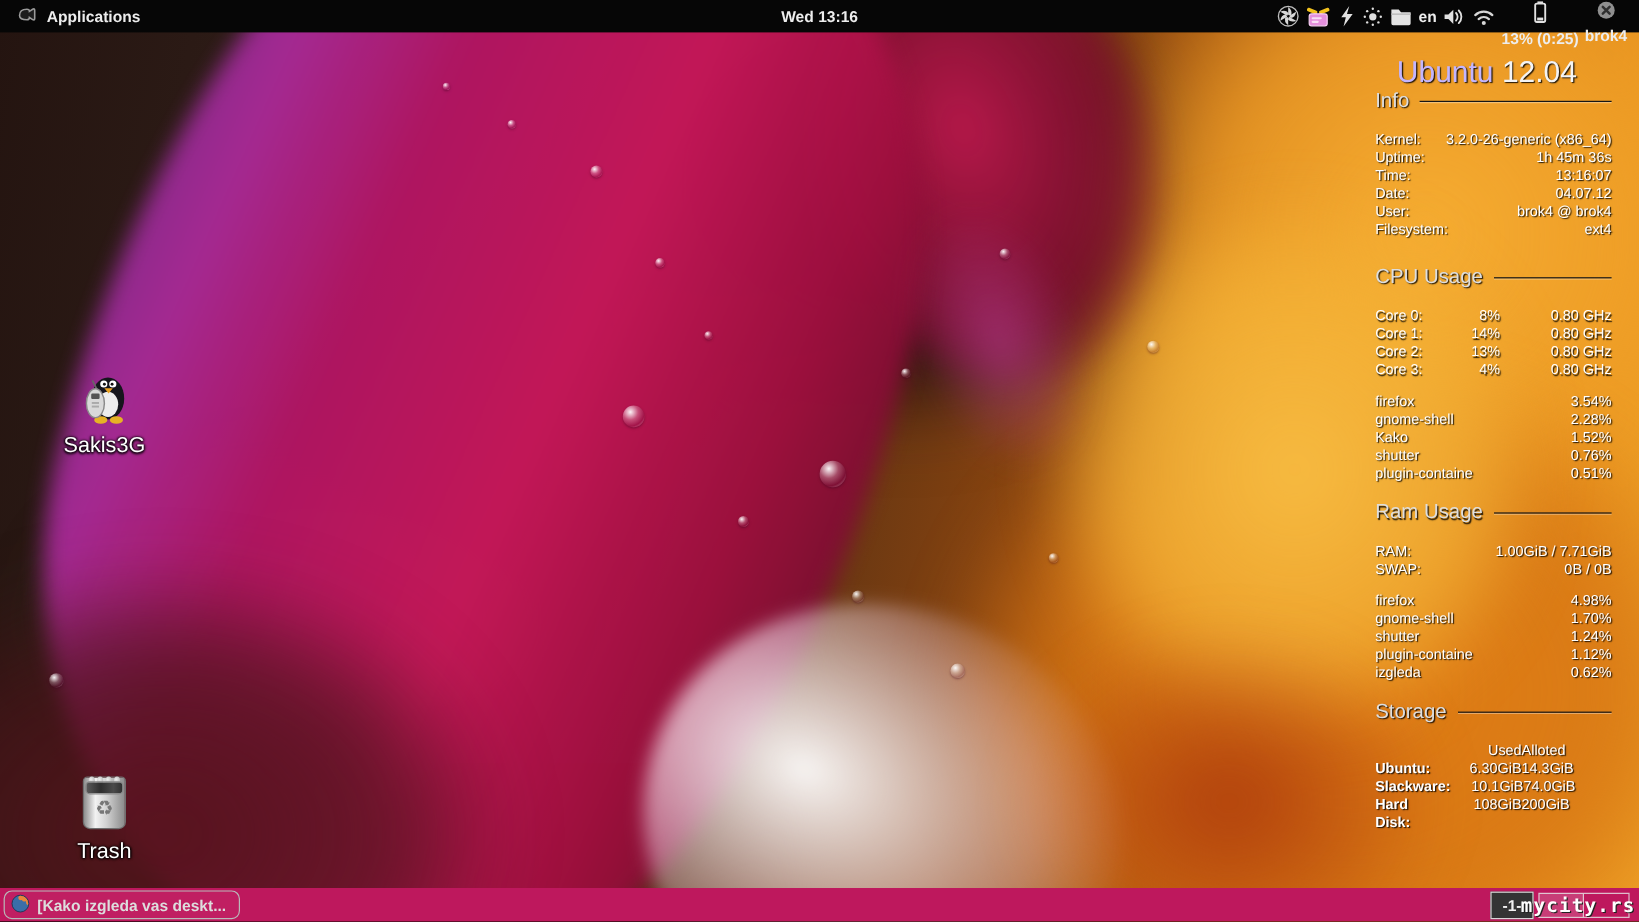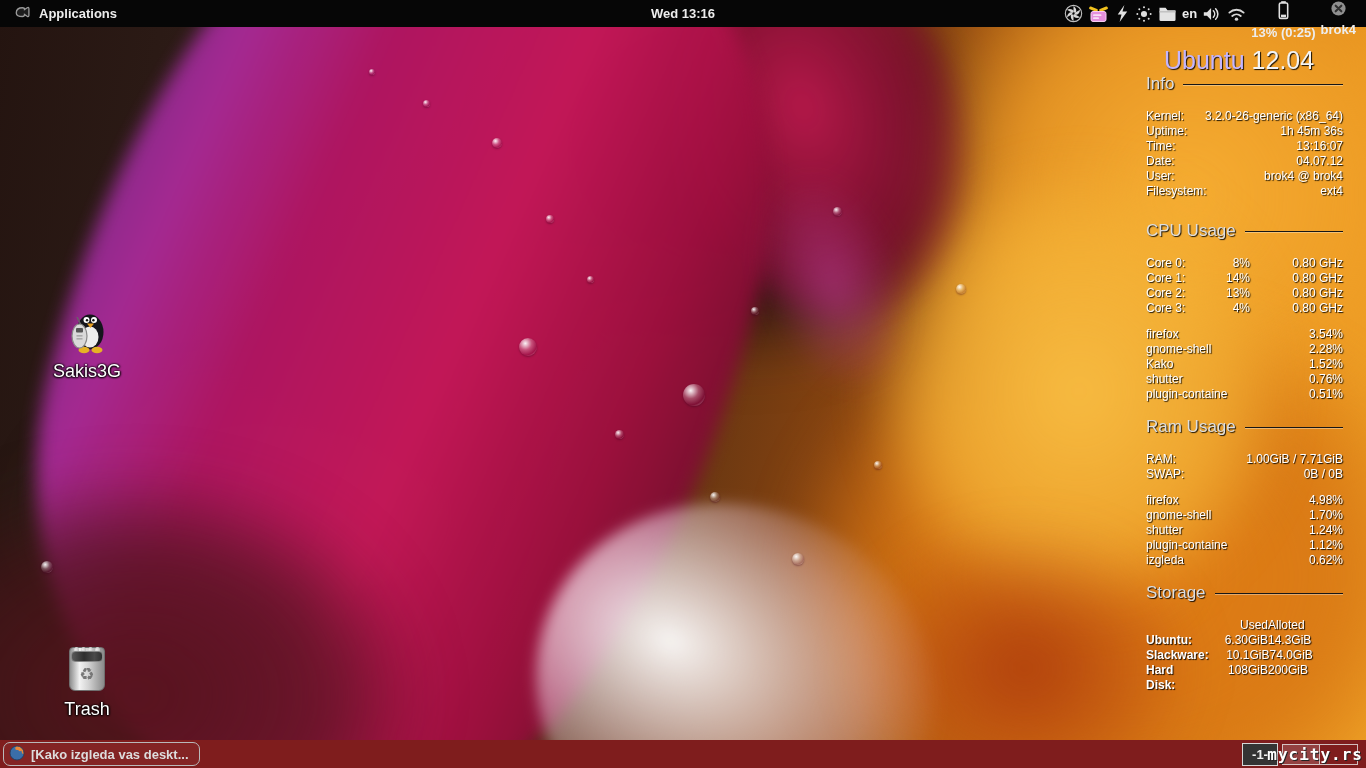--- a/index.html
+++ b/index.html
@@ -84,21 +84,21 @@
   .c-core .freq{flex:1;text-align:right;}
   .c-store{display:flex;}
   .c-store .lbl{flex:1;font-weight:bold;}
   .c-store .used{width:62px;text-align:right;}
   .c-store .alo{width:75px;text-align:left;}
   .gap-lg{height:22px;}
   .gap-md{height:15px;}
   .gap-sm{height:11px;}
 
   
-  .bottom-panel{position:absolute;left:0;bottom:0;right:0;height:28px;background:#7f1d1d;
+  .bottom-panel{position:absolute;left:0;bottom:0;right:0;height:28px;background:#be185d;
     display:flex;align-items:center;z-index:50;color:#ddd;font-size:13px;font-weight:bold;}
   .win-btn{margin-left:3px;height:22px;display:flex;align-items:center;gap:6px;padding:0 10px 0 5px;
     border:1px solid #b9b9b9;border-radius:7px;background:rgba(255,255,255,.03);cursor:default;}
   .bp-right{margin-left:auto;display:flex;align-items:center;gap:4px;margin-right:8px;}
   .ws-ind{min-width:34px;height:21px;display:flex;align-items:center;justify-content:center;
     background:#343434;border:1px solid #d6d6d6;color:#f2f2f2;}
   .pager{display:flex;}
   .pager .cell{width:38px;height:21px;border:1px solid rgba(230,230,230,.8);box-sizing:border-box;}
   .pager .cell.active{background:rgba(255,255,255,.16);}
   .pager .cell+.cell{border-left:none;}

